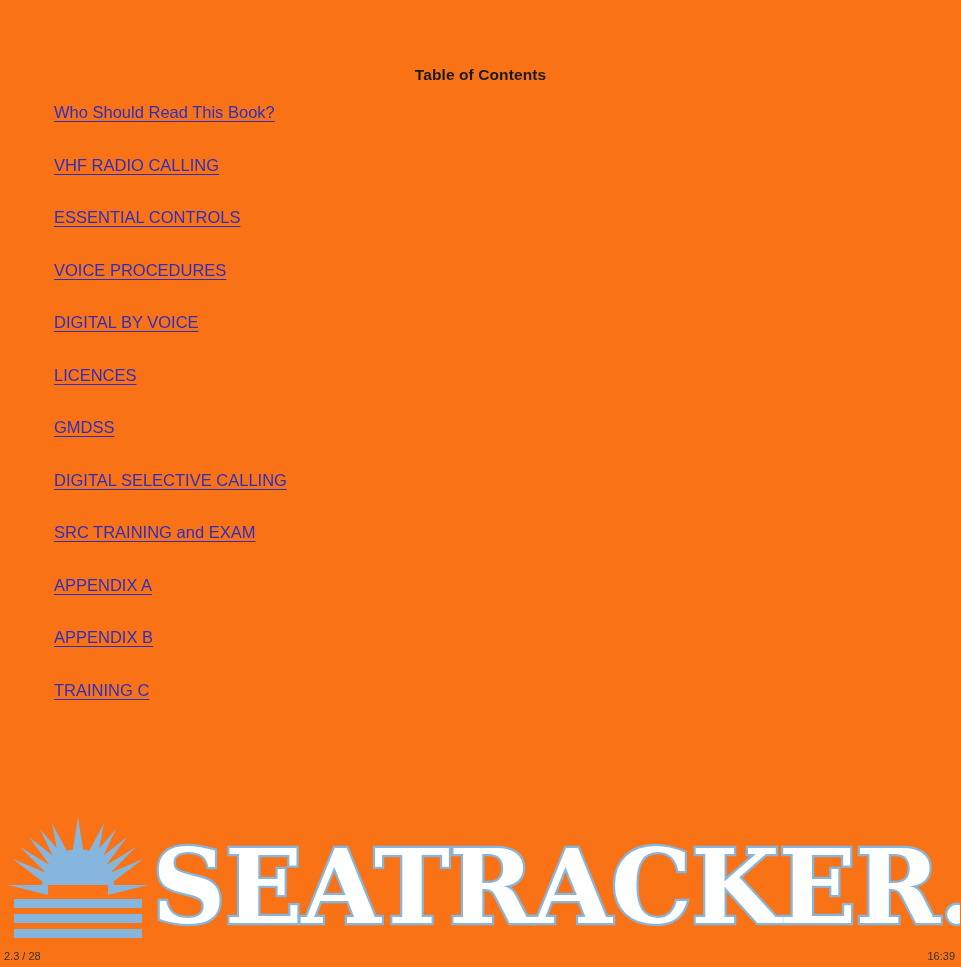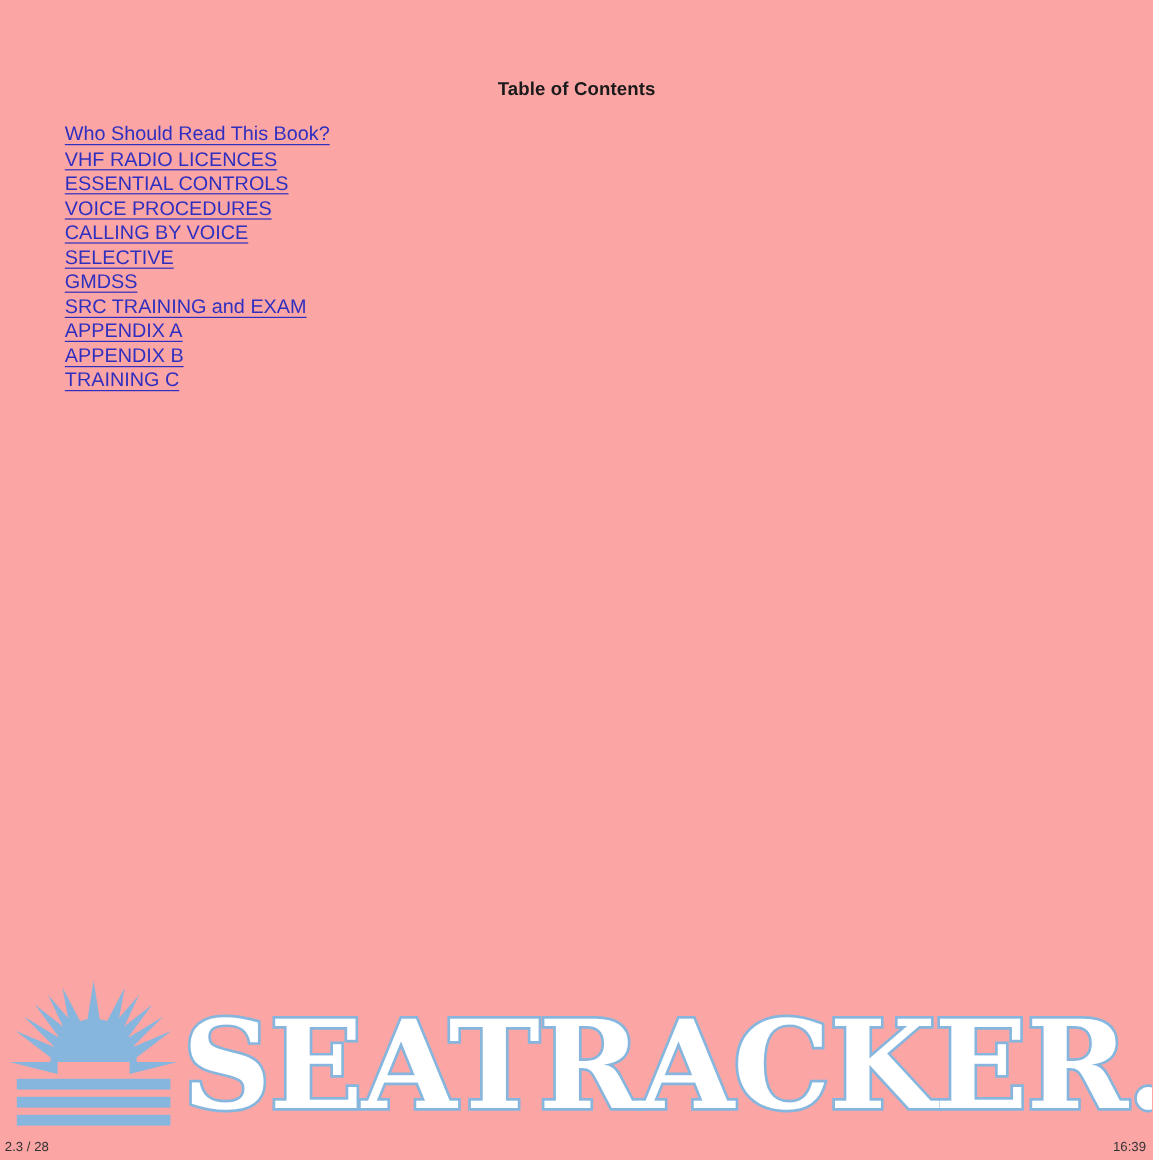--- a/index.html
+++ b/index.html
@@ -12,21 +12,21 @@
     height: 967px;
     position: relative;
     overflow: hidden;
     font-family: "Liberation Sans", sans-serif;
     color: #000000;
   }
 
   #page {
     position: absolute;
     inset: 0;
-    background: #fca5a5;
+    background: #f97316;
   }
 
   #toc-title {
     position: absolute;
     top: 66px;
     left: 0;
     width: 961px;
     text-align: center;
     font-size: 15.5px;
     font-weight: bold;
@@ -38,21 +38,21 @@
     position: absolute;
     top: 104px;
     left: 54px;
     width: 600px;
   }
 
   .toc-entry {
     display: block;
     font-size: 16.5px;
     line-height: 1;
-    margin-bottom: 4px;
+    margin-bottom: 36px;
     color: #2f2fbf;
     text-decoration: underline;
     text-decoration-thickness: 1px;
     text-underline-offset: 2.5px;
     cursor: pointer;
     width: fit-content;
     white-space: nowrap;
   }
 
   
@@ -111,26 +111,27 @@
 </style>
 </head>
 <body>
 
 <div id="page">
 
   <div id="toc-title">Table of Contents</div>
 
   <div id="toc-list">
     <a class="toc-entry" href="#">Who Should Read This Book?</a>
-    <a class="toc-entry" href="#">VHF RADIO LICENCES</a>
+    <a class="toc-entry" href="#">VHF RADIO CALLING</a>
     <a class="toc-entry" href="#">ESSENTIAL CONTROLS</a>
     <a class="toc-entry" href="#">VOICE PROCEDURES</a>
-    <a class="toc-entry" href="#">CALLING BY VOICE</a>
-    <a class="toc-entry" href="#">SELECTIVE</a>
+    <a class="toc-entry" href="#">DIGITAL BY VOICE</a>
+    <a class="toc-entry" href="#">LICENCES</a>
     <a class="toc-entry" href="#">GMDSS</a>
+    <a class="toc-entry" href="#">DIGITAL SELECTIVE CALLING</a>
     <a class="toc-entry" href="#">SRC TRAINING and EXAM</a>
     <a class="toc-entry" href="#">APPENDIX A</a>
     <a class="toc-entry" href="#">APPENDIX B</a>
     <a class="toc-entry" href="#">TRAINING C</a>
   </div>
 
   <div id="watermark">
 
     <div id="sun-logo">
       <svg viewBox="0 0 140 132" width="140" height="132" aria-hidden="true">

